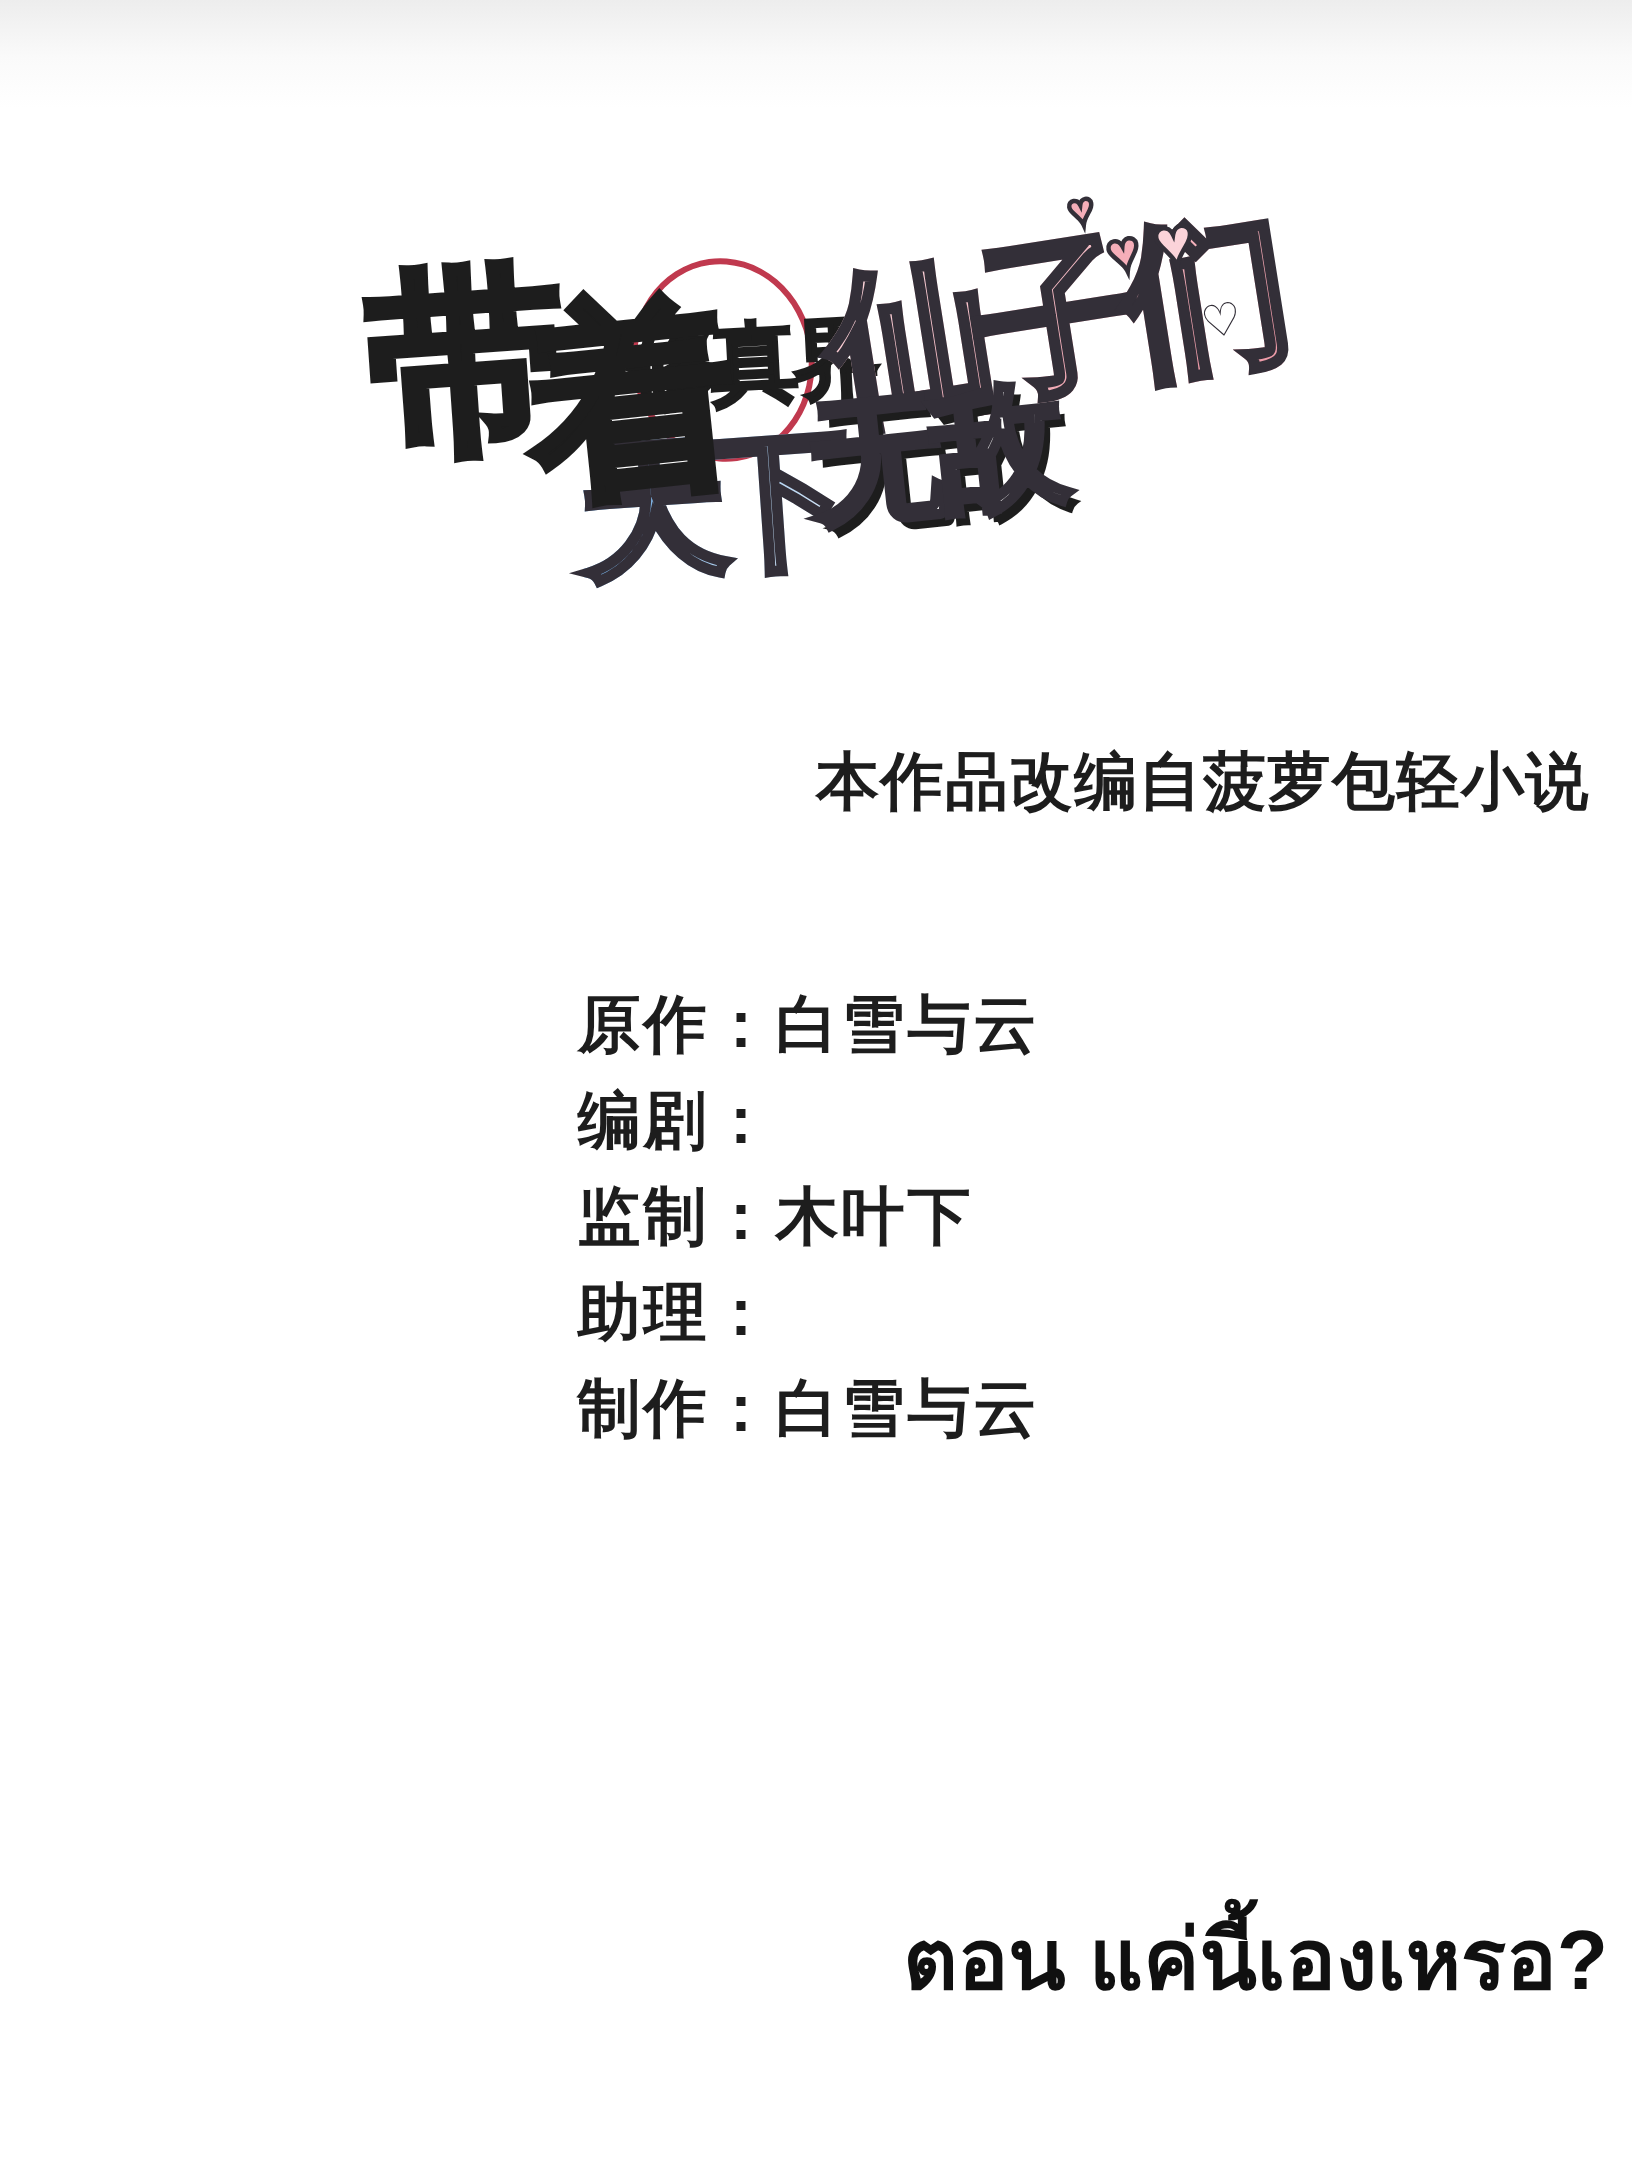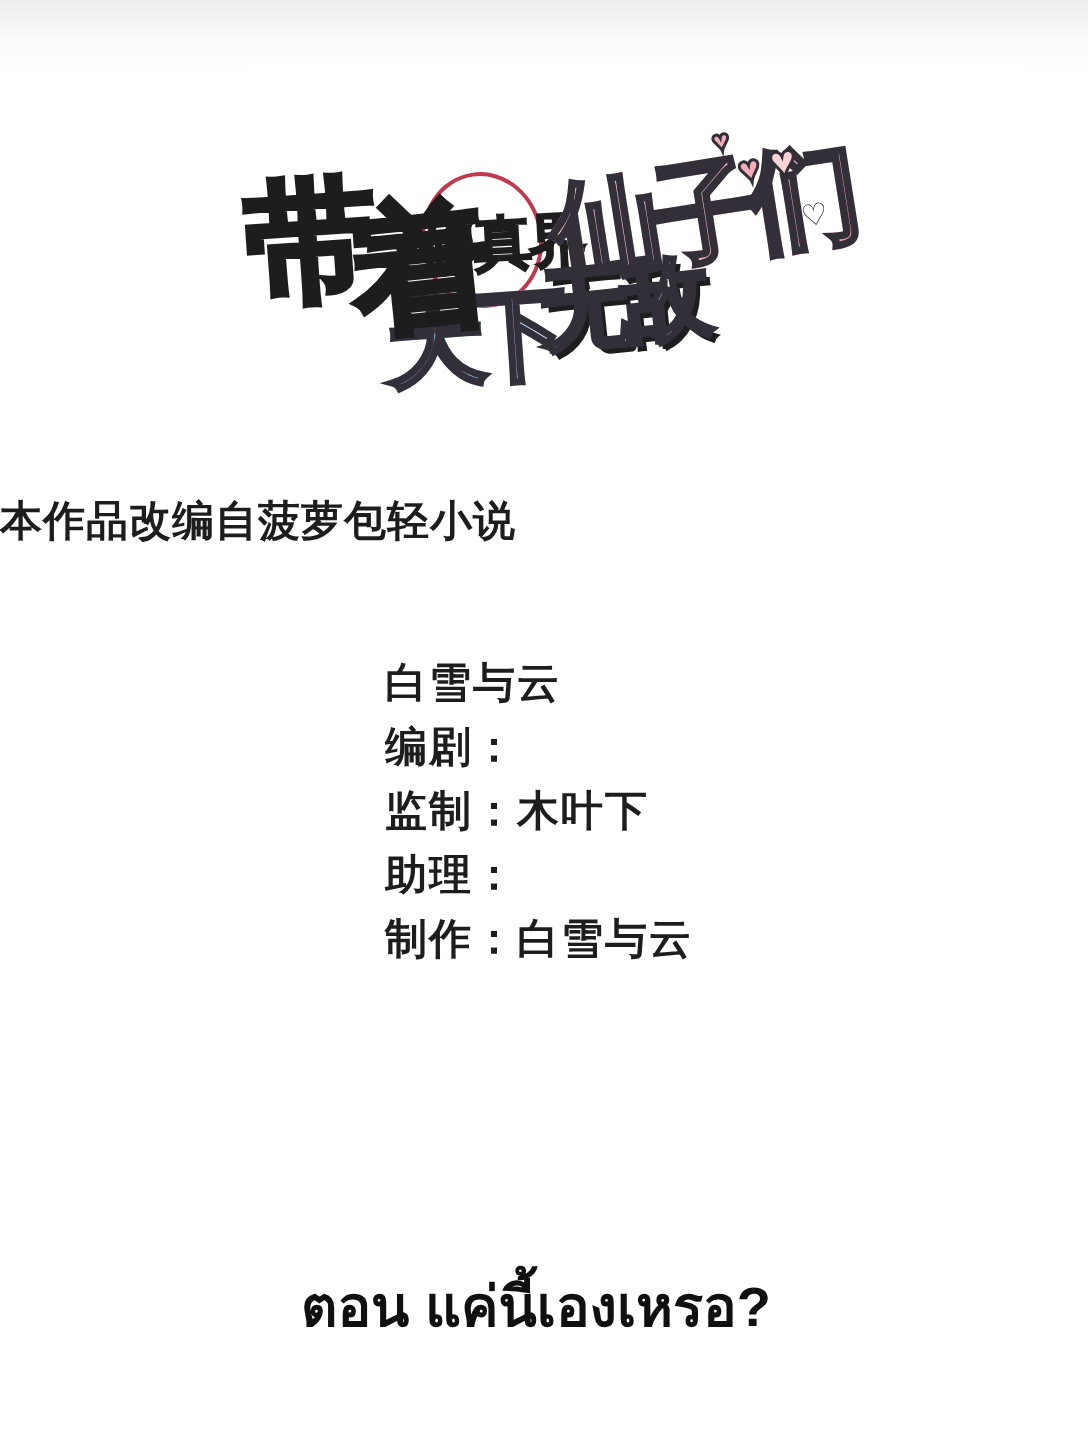--- a/index.html
+++ b/index.html
@@ -77,21 +77,21 @@
     -webkit-text-stroke: 3px var(--outline, #332f38);
   }
   .h1 { left: 712px; top: 126px; font-size: 30px; color: var(--heart-pink, #f5aeb9); transform: rotate(-10deg); }
   .h2 { left: 738px; top: 150px; font-size: 38px; color: var(--heart-pink, #f5aeb9); transform: rotate(-12deg); }
   .h3 { left: 769px; top: 138px; font-size: 46px; color: var(--pink-light, #fbd3d9); transform: rotate(-8deg); }
   .h4 { left: 801px; top: 200px; font-size: 30px; color: var(--outline, #463f49); -webkit-text-stroke: 0; transform: rotate(-10deg); }
 
   
   .adapt {
     position: absolute; left: 0; top: 494px; width: 1060px;
-    text-align: left;
+    text-align: right;
     font-size: 42px; font-weight: 700; letter-spacing: 1px;
     line-height: 54px;
     color: var(--ink, #1d1d1d);
   }
 
   
   .credits {
     position: absolute; left: 385px; top: 651px;
     font-size: 42px; font-weight: 700;
     color: var(--ink, #1d1d1d);
@@ -99,21 +99,21 @@
   .crow {
     height: 64px;
     display: flex; align-items: center;
     letter-spacing: 2px;
     white-space: pre;
   }
 
   
   .episode {
     position: absolute; left: 0; top: 1262px; width: 1072px;
-    text-align: center;
+    text-align: right;
     font-size: 56px; font-weight: 800;
     color: #101010;
   }
 </style>
 </head>
 <body>
 
 <div class="page">
 
   <div class="logo">
@@ -128,21 +128,21 @@
     <span class="heart h2">♥</span>
     <span class="heart h3">♥</span>
     <span class="heart h4">♡</span>
   </div>
 
   <div class="adapt">
     <div>本作品改编自菠萝包轻小说</div>
   </div>
 
   <div class="credits">
-    <div class="crow"><span>白雪与云</span></div>
+    <div class="crow"><span>原作：</span><span>白雪与云</span></div>
     <div class="crow"><span>编剧：</span></div>
     <div class="crow"><span>监制：</span><span>木叶下</span></div>
     <div class="crow"><span>助理：</span></div>
     <div class="crow"><span>制作：</span><span>白雪与云</span></div>
   </div>
 
   <div class="episode">ตอน แค่นี้เองเหรอ?</div>
 
 </div>
 

